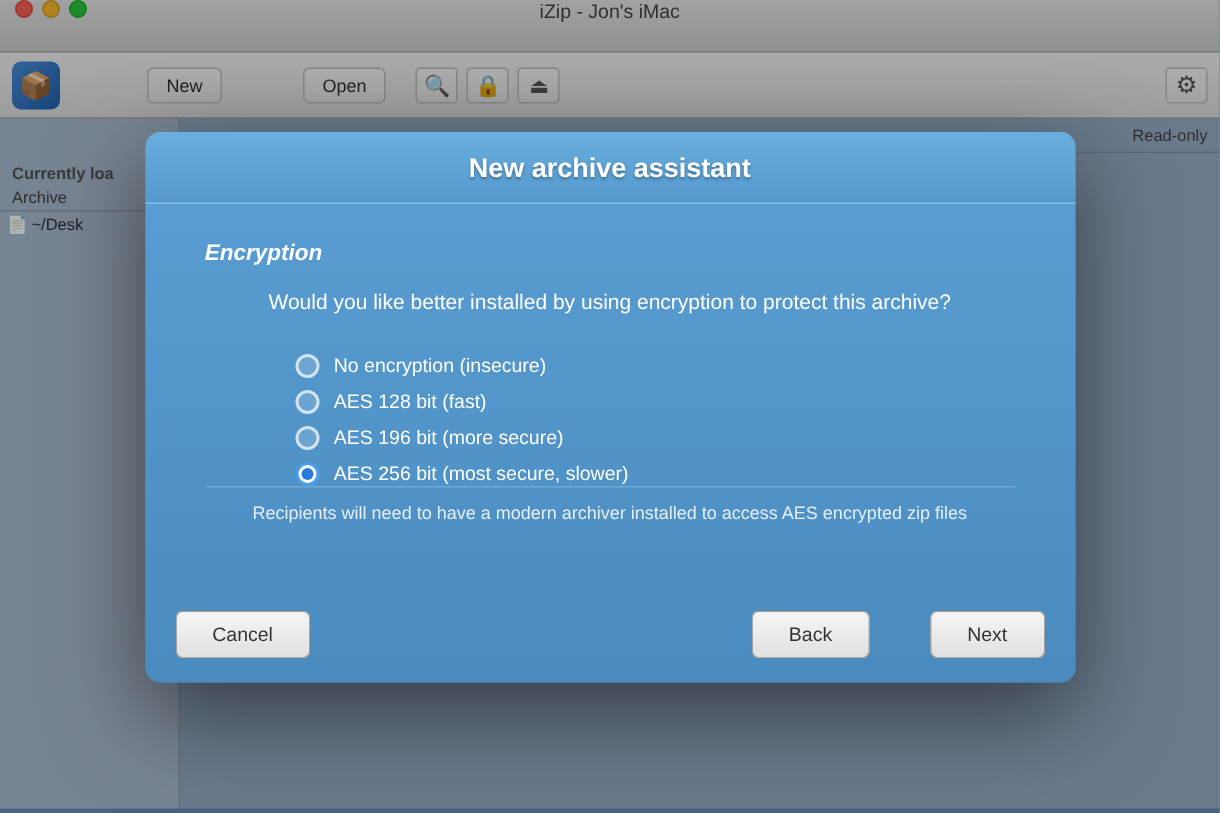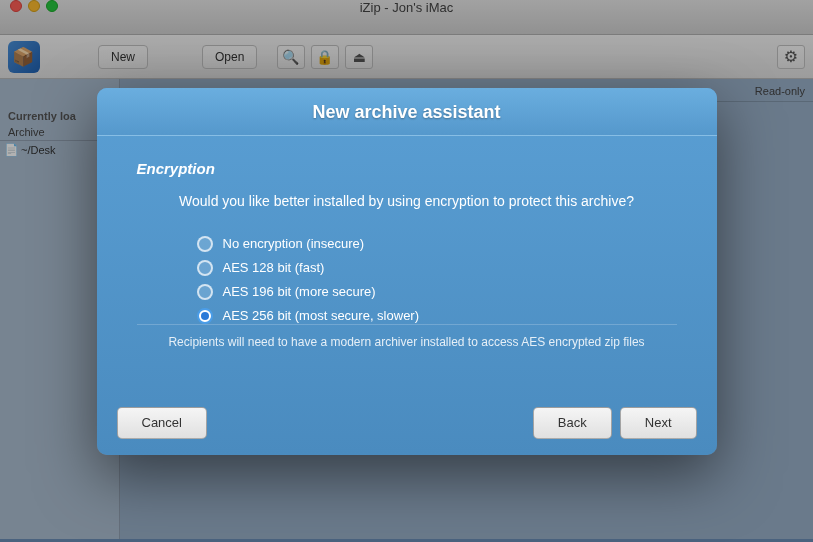--- a/index.html
+++ b/index.html
@@ -329,20 +329,21 @@
     }
 
     .footer-btn.back {
       background: linear-gradient(to bottom, #f5f5f5, #e0e0e0);
       color: #333;
     }
 
     .footer-btn.next {
       background: linear-gradient(to bottom, #f5f5f5, #e0e0e0);
       color: #333;
+      margin-left: 32px;
     }
 
     .footer-right {
       display: flex;
       gap: 8px;
     }
   </style>
 </head>
 <body>
 

